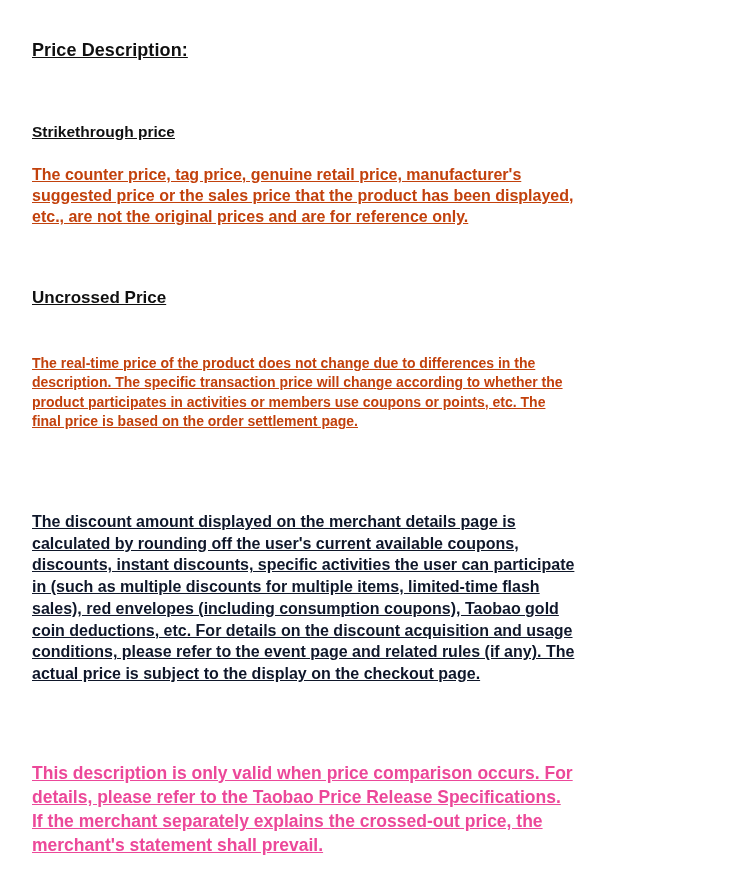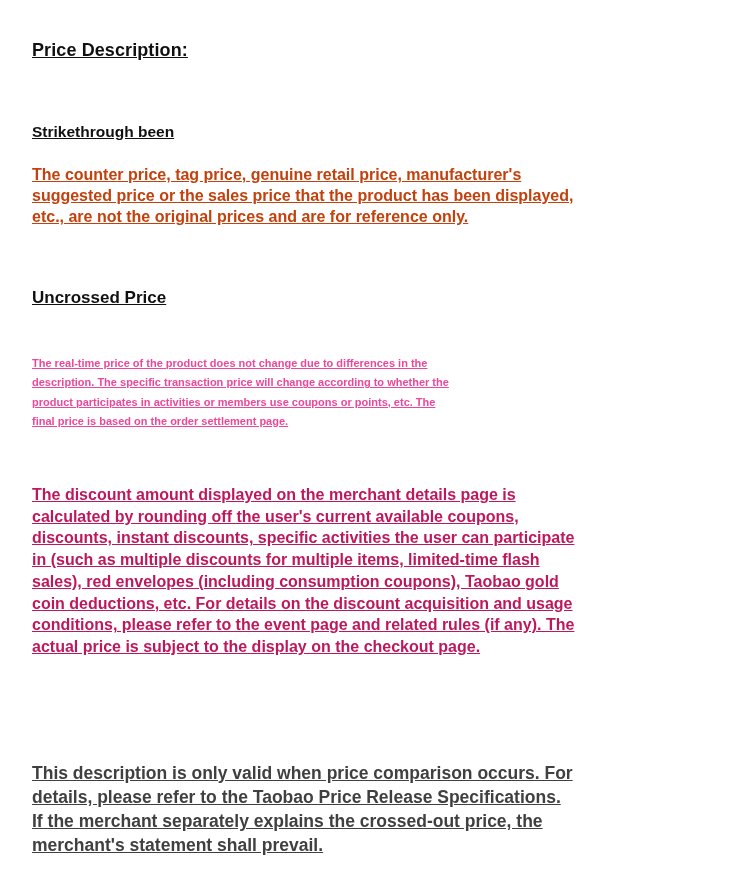--- a/index.html
+++ b/index.html
@@ -44,47 +44,47 @@
     margin-top: 12px;
   }
   .p-strikethrough {
     top: 148px;
     font-size: 16px;
     line-height: 21px;
     color: #c2410c;
   }
   .p-uncrossed {
     top: 330px;
-    font-size: 11px;
+    font-size: 14px;
     line-height: 19.4px;
-    color: #ec4899;
+    color: #c2410c;
     margin-top: 24px;
   }
   .p-discount {
-    top: 468px;
+    top: 495px;
     font-size: 16px;
     line-height: 21.7px;
-    color: #be185d;
+    color: #0f172a;
   }
   .p-note {
     top: 743px;
     font-size: 17.5px;
     line-height: 24.2px;
-    color: #404040;
+    color: #ec4899;
   }
 </style>
 </head>
 <body>
 
 <main>
 
   <h1 class="blk page-title">Price Description:</h1>
 
   <section>
-    <h2 class="blk section-heading h-strikethrough">Strikethrough been</h2>
+    <h2 class="blk section-heading h-strikethrough">Strikethrough price</h2>
     <p class="blk p-strikethrough">The counter price, tag price, genuine retail price, manufacturer's
 suggested price or the sales price that the product has been displayed,
 etc., are not the original prices and are for reference only.</p>
   </section>
 
   <section>
     <h2 class="blk section-heading h-uncrossed">Uncrossed Price</h2>
     <p class="blk p-uncrossed">The real-time price of the product does not change due to differences in the
 description. The specific transaction price will change according to whether the
 product participates in activities or members use coupons or points, etc. The

